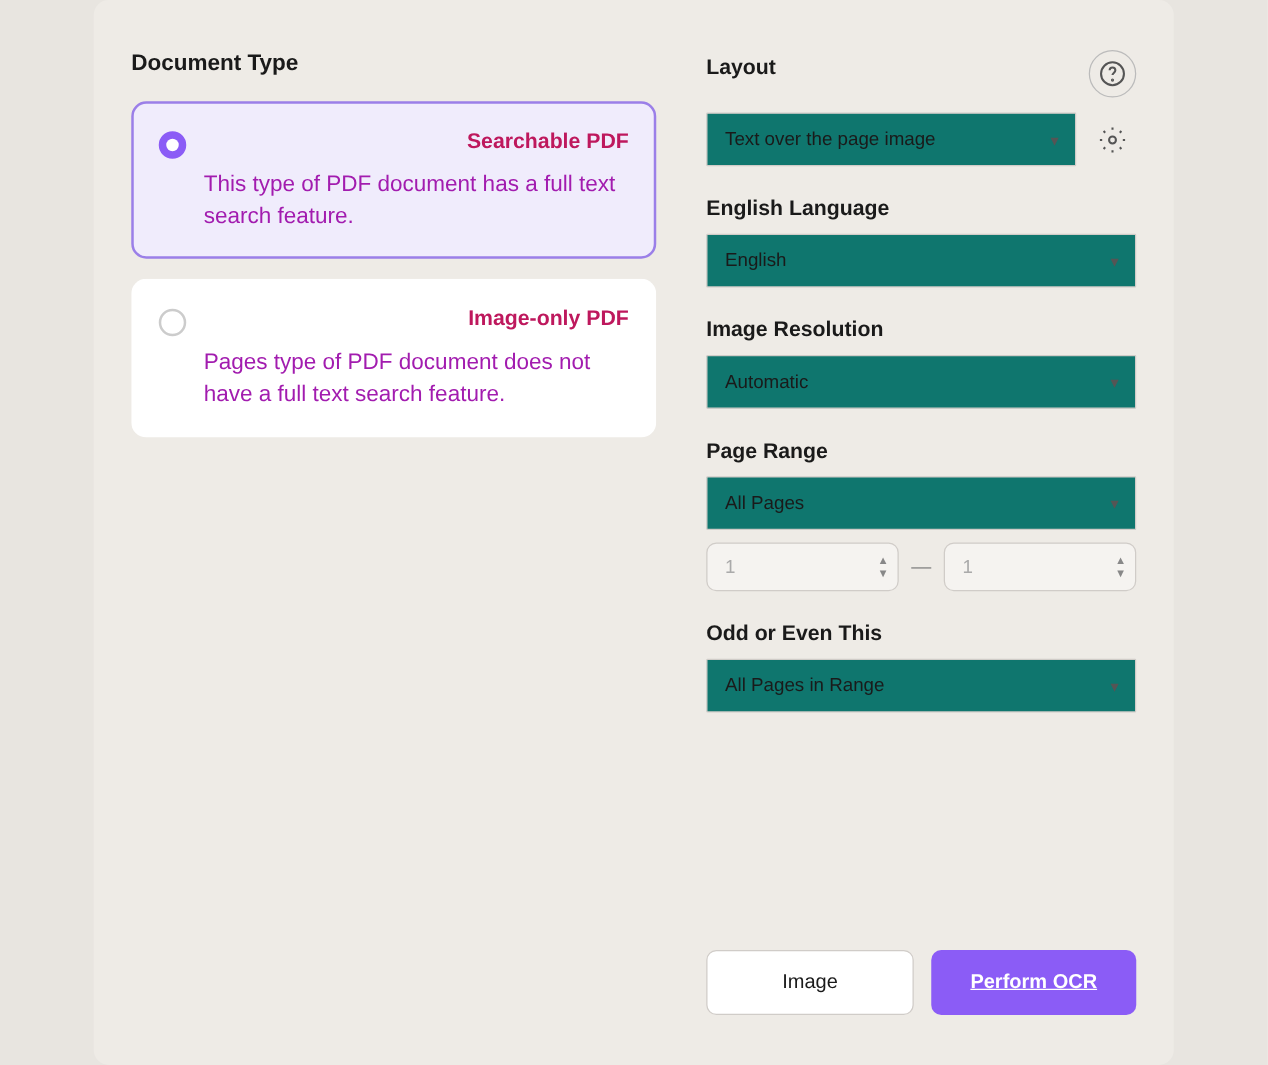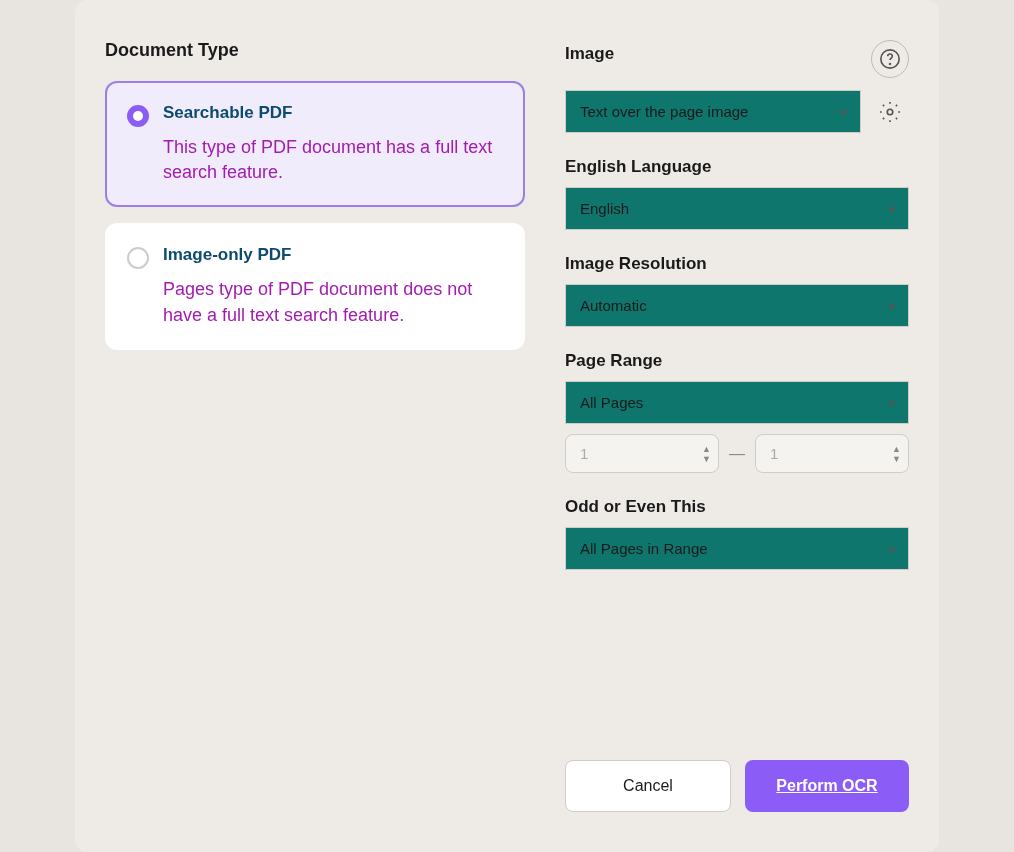--- a/index.html
+++ b/index.html
@@ -85,22 +85,23 @@
       background: white;
     }
 
     .doc-type-option:not(.selected) .radio-inner {
       display: none;
     }
 
     .doc-type-text .doc-type-name {
       font-size: 17px;
       font-weight: 600;
-      color: #0c4a6e;
+      color: #be185d;
       margin-bottom: 6px;
+      text-align: right;
     }
 
     .doc-type-text .doc-type-desc {
       font-size: 18px;
       color: #a21caf;
       line-height: 1.4;
       margin-top: 12px;
     }
 
     
@@ -311,21 +312,21 @@
         <div class="doc-type-name">Image-only PDF</div>
         <div class="doc-type-desc">Pages type of PDF document does not have a full text search feature.</div>
       </div>
     </div>
   </div>
 
   <div class="right-panel">
 
     <div class="field-group">
       <div class="right-header">
-        <div class="field-label">Image</div>
+        <div class="field-label">Layout</div>
         <button class="icon-btn" style="border-radius:50%">
           <svg class="question-svg" viewBox="0 0 24 24" fill="none" stroke="currentColor" stroke-width="1.8">
             <circle cx="12" cy="12" r="10"></circle>
             <path d="M9.5 9a2.5 2.5 0 0 1 5 0c0 2-2.5 2.5-2.5 4"></path>
             <circle cx="12" cy="17.5" r="0.5" fill="currentColor"></circle>
           </svg>
         </button>
       </div>
       <div class="layout-row">
         <div class="select-wrapper">
@@ -407,18 +408,18 @@
         <select>
           <option>All Pages in Range</option>
           <option>Odd Pages Only</option>
           <option>Even Pages Only</option>
         </select>
         <span class="select-arrow">▾</span>
       </div>
     </div>
 
     <div class="bottom-row">
-      <button class="btn-cancel">Cancel</button>
+      <button class="btn-cancel">Image</button>
       <button class="btn-ocr">Perform OCR</button>
     </div>
 
   </div>
 </div>
 
 </body></html>

